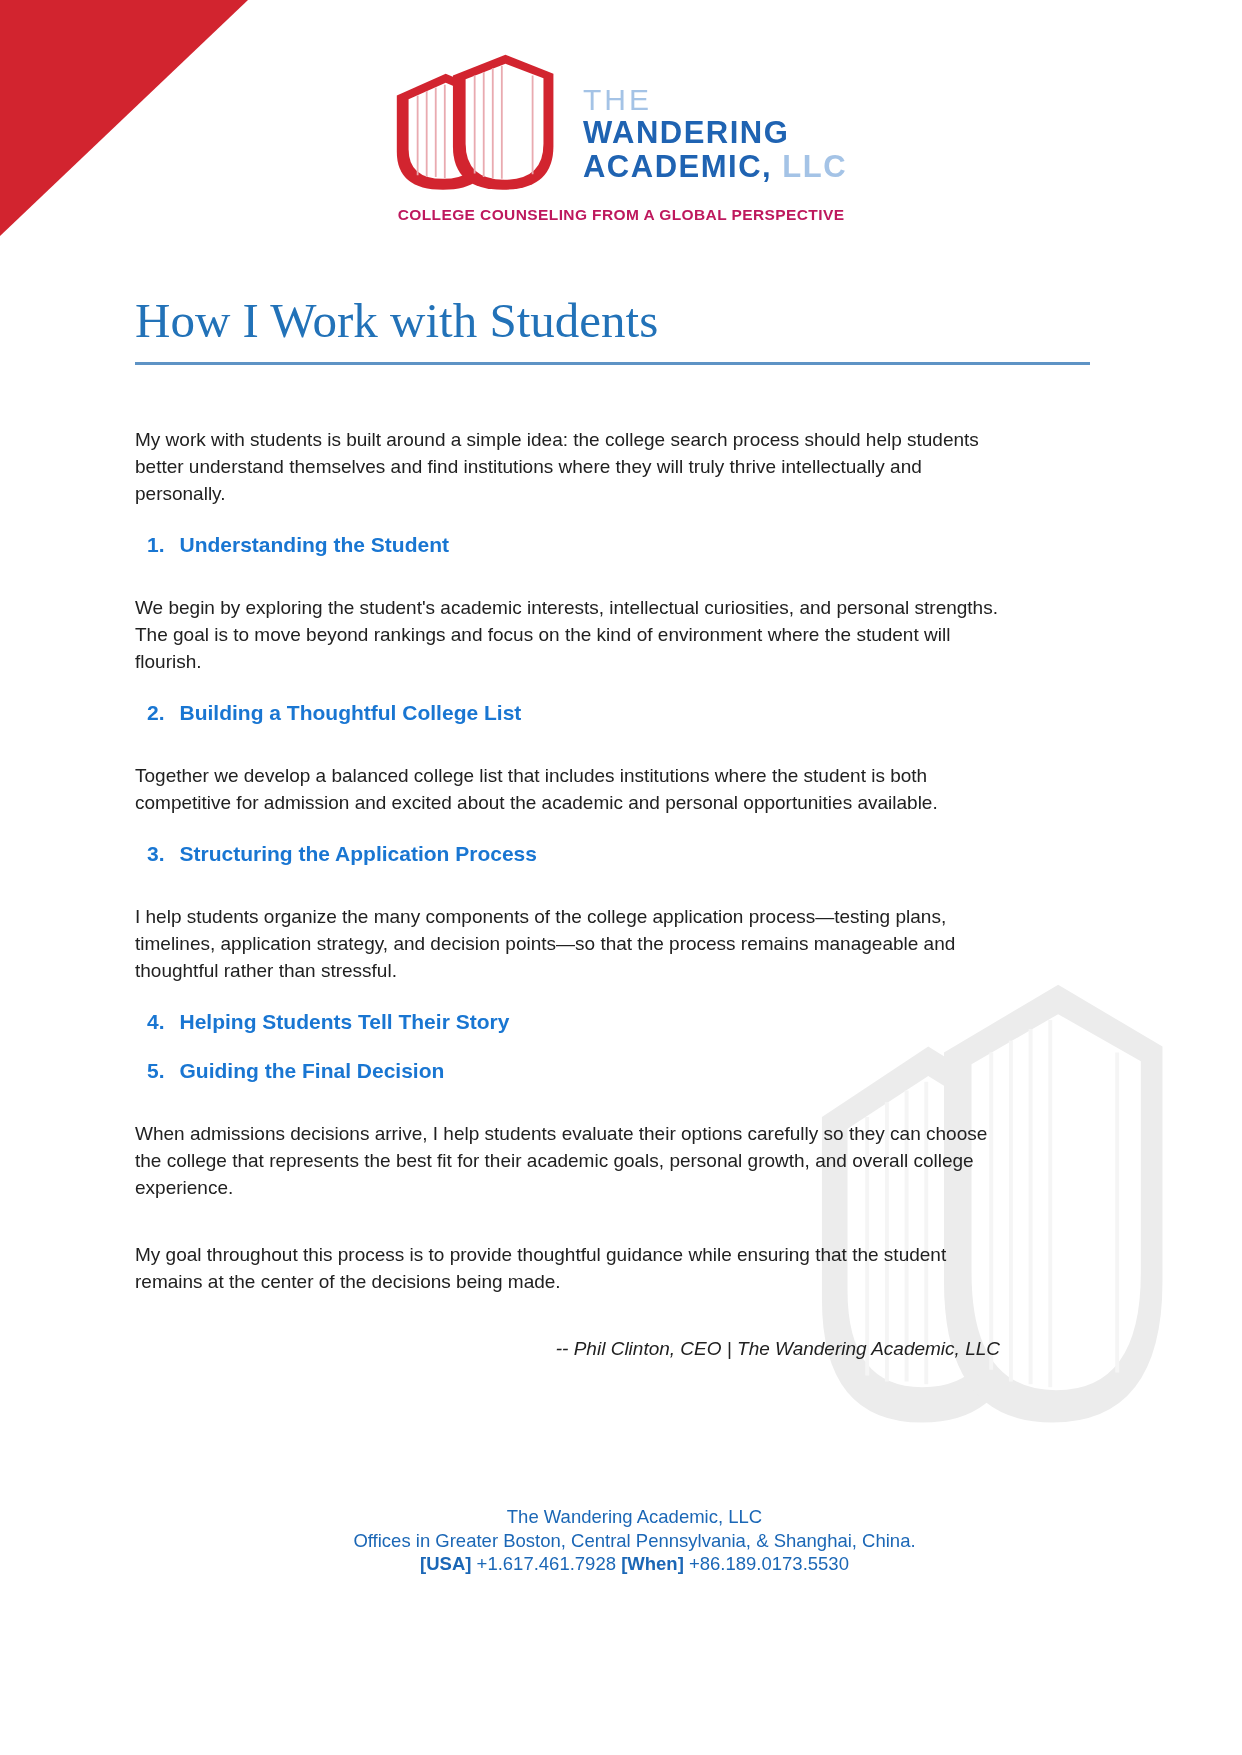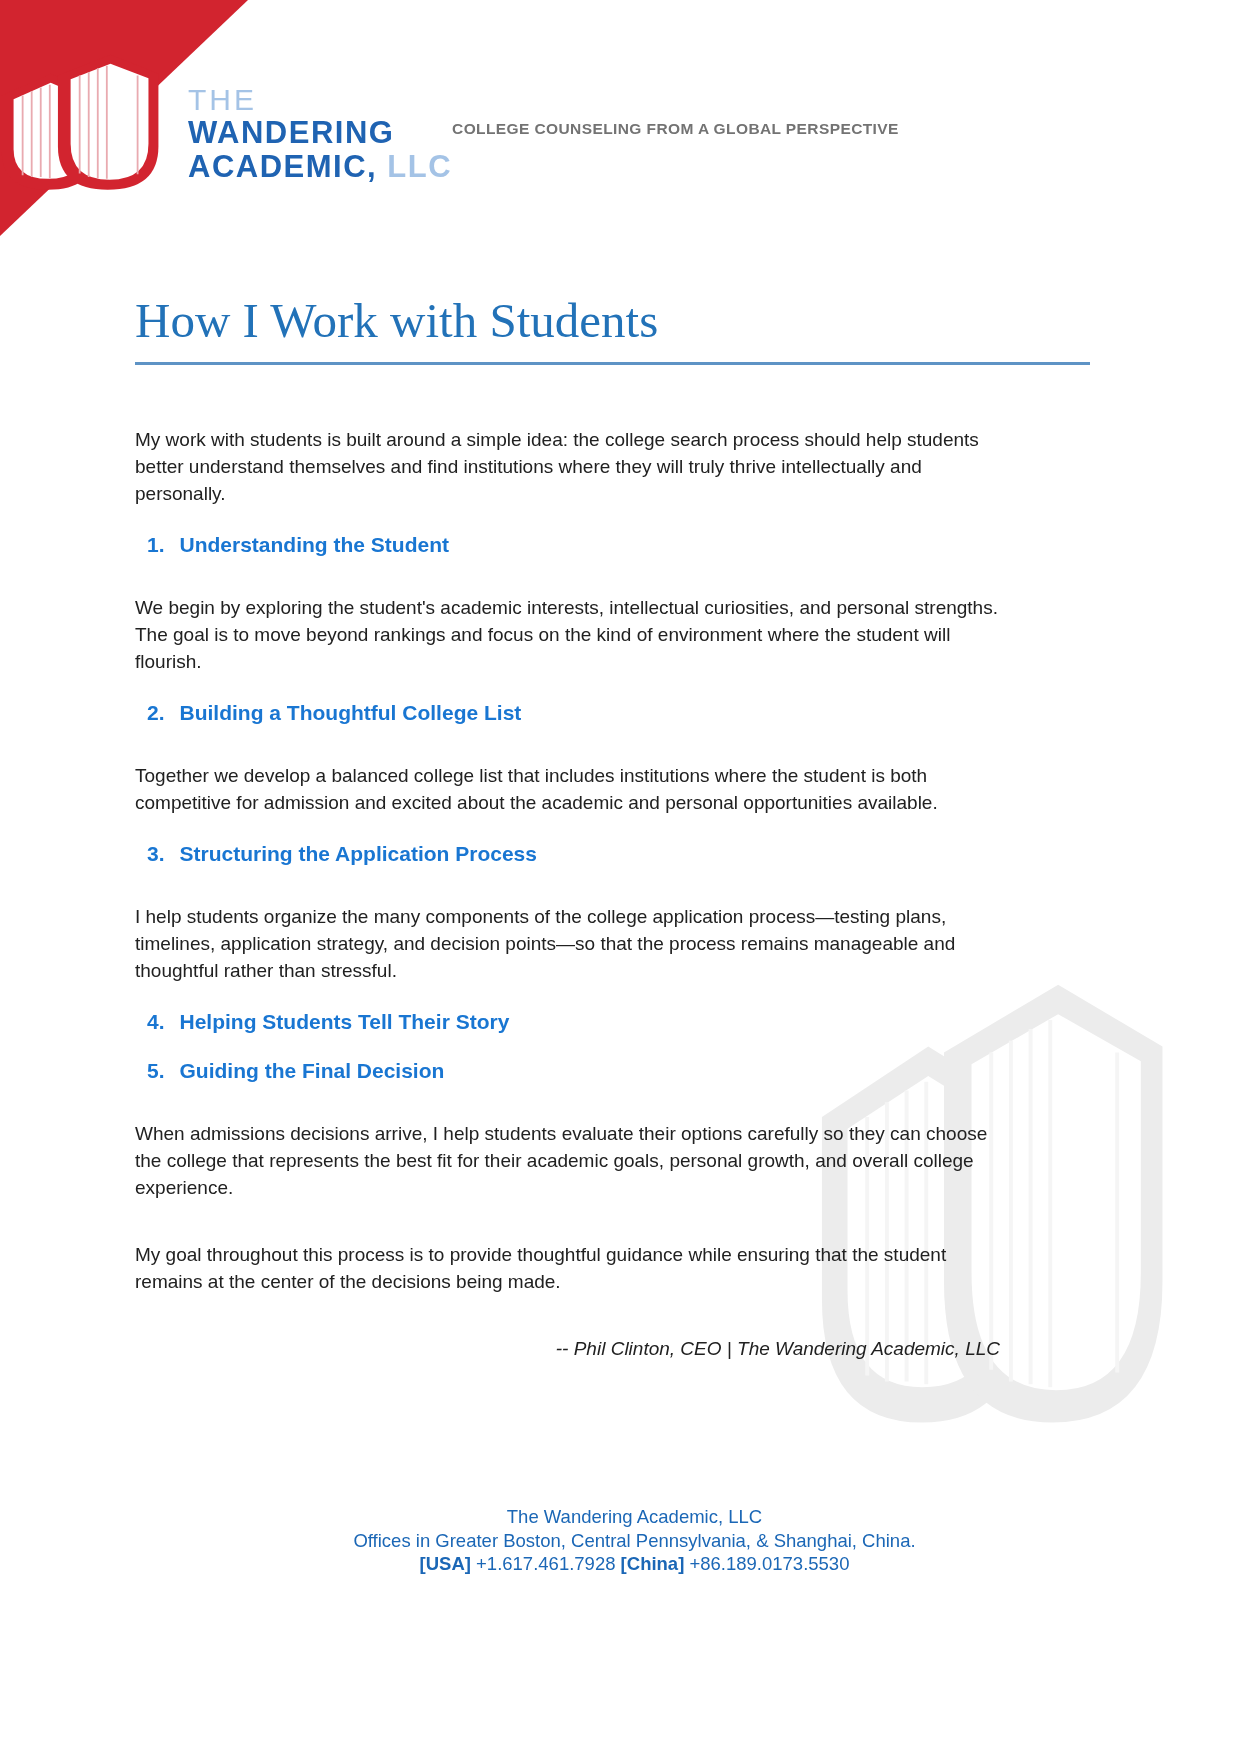--- a/index.html
+++ b/index.html
@@ -21,40 +21,40 @@
   }
   
   .watermark {
     position:absolute; left:818px; top:976px;
     width:374px; height:470px;
     --cover:#ececec; --page:#ffffff; --pline:#f5f5f5;
   }
   
   .logo-wrap {
     position:absolute; top:52px; left:0; width:100%;
-    display:flex; flex-direction:row; align-items:center;
+    display:flex; flex-direction:column; align-items:center;
   }
   .logo-row { display:flex; align-items:flex-start; gap:16px; }
   .logo-books {
     width:172px; height:145px;
     --cover:#d2242f; --page:#ffffff; --pline:#e9aab0;
   }
   .logo-text { margin-top:32px; }
   .logo-the {
     font-size:30px; line-height:32px; letter-spacing:3px;
     color:#a4c3e6; font-weight:400;
   }
   .logo-name {
     font-size:31px; line-height:34px; letter-spacing:1.5px;
     color:#1f63b2; font-weight:bold;
   }
   .logo-name .llc { color:#a4c3e6; }
   .tagline {
     margin-top:9px;
-    color:#737373; font-weight:bold;
+    color:#be185d; font-weight:bold;
     font-size:15.5px; letter-spacing:0.4px;
   }
   
   .content { position:absolute; left:135px; top:296px; width:865px; }
   .doc-title {
     font-family:"Liberation Serif", serif;
     font-weight:normal;
     font-size:49px; line-height:50px;
     color:#2272b8;
   }
@@ -168,18 +168,18 @@
 
     <p class="signature">-- Phil Clinton, CEO | The Wandering Academic, LLC</p>
   </main>
 
   <footer class="page-footer">
     <div>The Wandering Academic, LLC</div>
     <div>Offices in Greater Boston, Central Pennsylvania, &amp; Shanghai, China.</div>
     <div>
       <span class="ph-label">[USA]</span>
       <span>+1.617.461.7928</span>
-      <span class="ph-label">[China]</span>
+      <span class="ph-label">[When]</span>
       <span>+86.189.0173.5530</span>
     </div>
   </footer>
 
 </div>
 
 </body></html>

